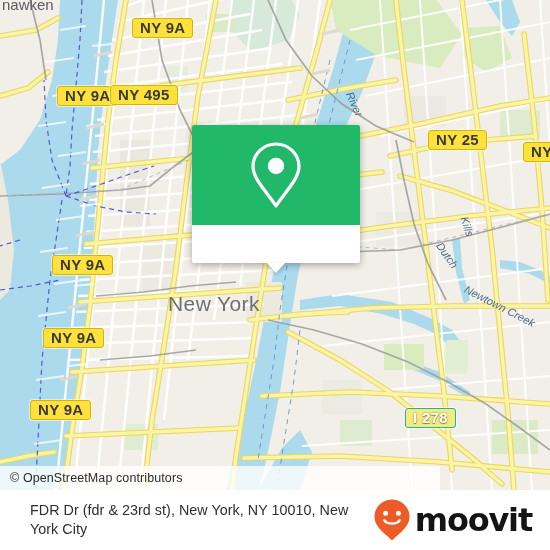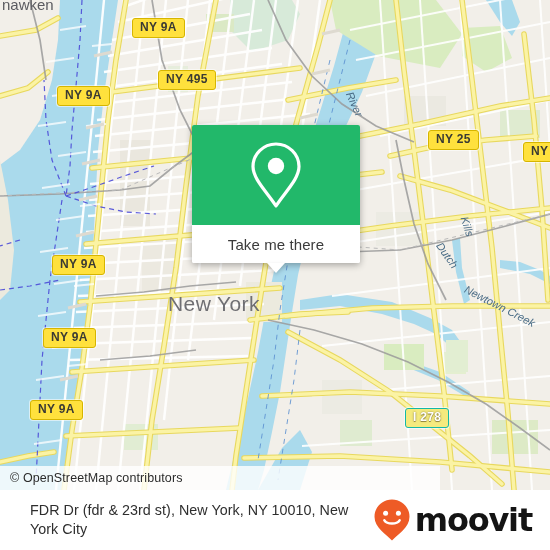--- a/index.html
+++ b/index.html
@@ -49,21 +49,21 @@
     font-style: italic;
   }
 
   
   .shield {
     position: absolute;
     background: #ffe13d;
     border: 1px solid #d6b500;
     border-radius: 3px;
     color: #3a3a34;
-    font-size: 12px;
+    font-size: 15px;
     font-weight: bold;
     padding: 2px 7px 3px 7px;
     line-height: 13px;
     letter-spacing: .3px;
     box-shadow: 0 0 0 1px rgba(255,255,255,.55);
     white-space: nowrap;
   }
   .shield.interstate {
     background: #f4ea7e;
     border: 1px solid #14b8a6;
@@ -446,37 +446,34 @@
 
     <div class="map-label city-label" style="left:168px; top:292px;">New York</div>
 
     <div class="map-label water-label" style="left:355px; top:90px; transform:rotate(66deg); transform-origin:left top;">River</div>
     <div class="map-label water-label" style="left:470px; top:215px; transform:rotate(72deg); transform-origin:left top;">Kills</div>
     <div class="map-label water-label" style="left:444px; top:240px; transform:rotate(55deg); transform-origin:left top;">Dutch</div>
     <div class="map-label water-label" style="left:468px; top:283px; transform:rotate(27deg); transform-origin:left top;">Newtown Creek</div>
 
     <div class="shield" style="left:132px; top:18px;">NY 9A</div>
     <div class="shield" style="left:57px; top:86px;">NY 9A</div>
-    <div class="shield" style="left:110px; top:70px;margin-left:48px;">NY 495</div>
+    <div class="shield" style="left:110px; top:85px;">NY 495</div>
     <div class="shield" style="left:52px; top:255px;">NY 9A</div>
     <div class="shield" style="left:43px; top:328px;">NY 9A</div>
     <div class="shield" style="left:30px; top:400px;">NY 9A</div>
     <div class="shield" style="left:428px; top:130px;">NY 25</div>
     <div class="shield" style="left:523px; top:142px;">NY 2</div>
     <div class="shield interstate" style="left:405px; top:408px;">I 278</div>
 
     <div id="popup-card">
       <div id="popup-green">
         <svg width="58" height="70" viewBox="0 0 58 70" xmlns="http://www.w3.org/2000/svg">
           <path d="M29 4 C16.3 4 6 14.1 6 26.6 C6 39 20 52 29 66 C38 52 52 39 52 26.6 C52 14.1 41.7 4 29 4 Z" fill="none" stroke="#ffffff" stroke-width="3.2" stroke-linejoin="round"></path>
           <circle cx="29" cy="26" r="8.2" fill="#ffffff"></circle>
         </svg>
-      </div>
-      <div id="popup-footer">
-        <span id="popup-label">Take me there</span>
       </div>
       <div id="popup-tail"></div>
     </div>
 
     <div id="attribution">
       <span id="attribution-text">© OpenStreetMap contributors</span>
     </div>
 
   </div>
 

